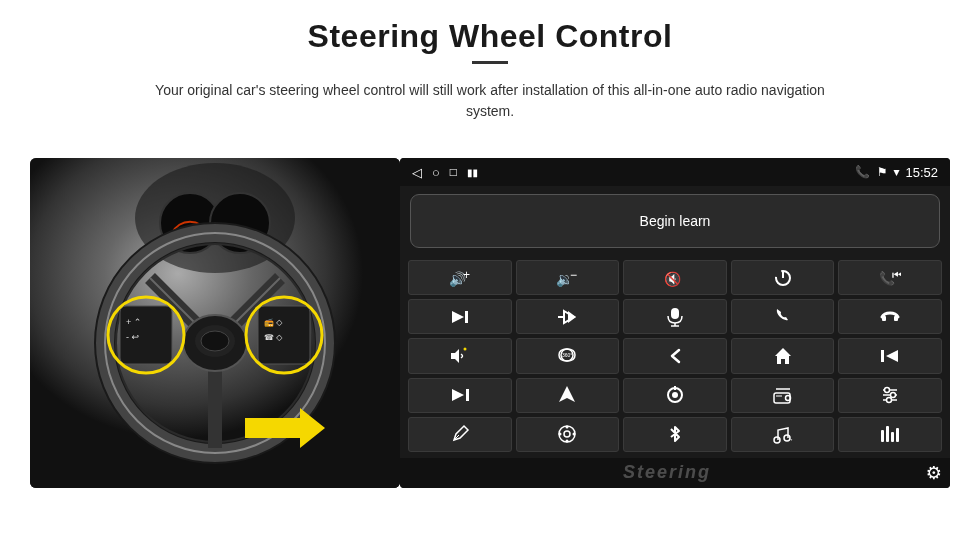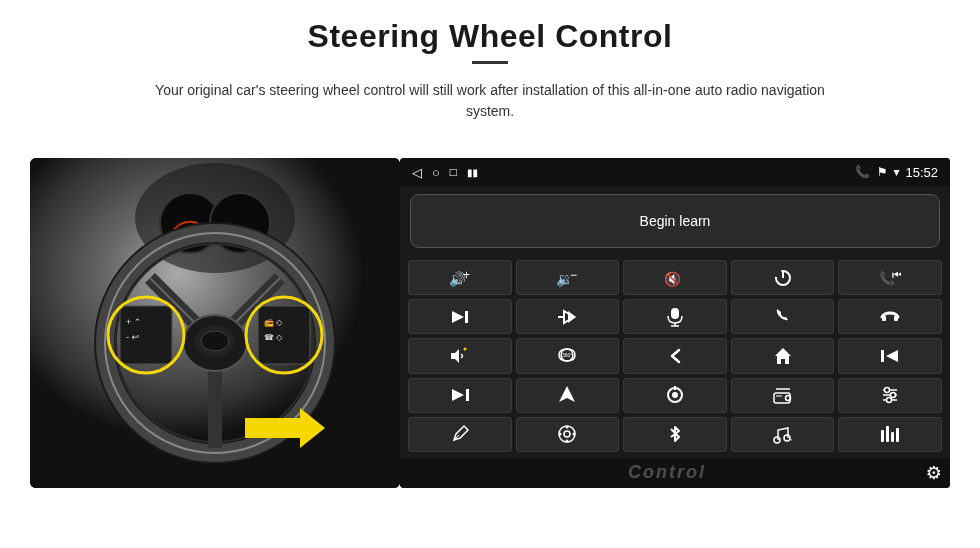--- a/index.html
+++ b/index.html
@@ -436,19 +436,19 @@
             <rect x="2" y="6" width="3" height="12" rx="1" fill="#fff"></rect>
             <rect x="7" y="2" width="3" height="16" rx="1" fill="#fff"></rect>
             <rect x="12" y="8" width="3" height="10" rx="1" fill="#fff"></rect>
             <rect x="17" y="4" width="3" height="14" rx="1" fill="#fff"></rect>
           </svg>
         </div>
 
       </div>
 
       <div class="bottom-bar">
-        <span class="seicane-text">Control</span>
+        <span class="seicane-text">Steering</span>
         <span class="gear-icon-btn">⚙</span>
       </div>
 
     </div>
   </div>
 </div>
 
 </body></html>

